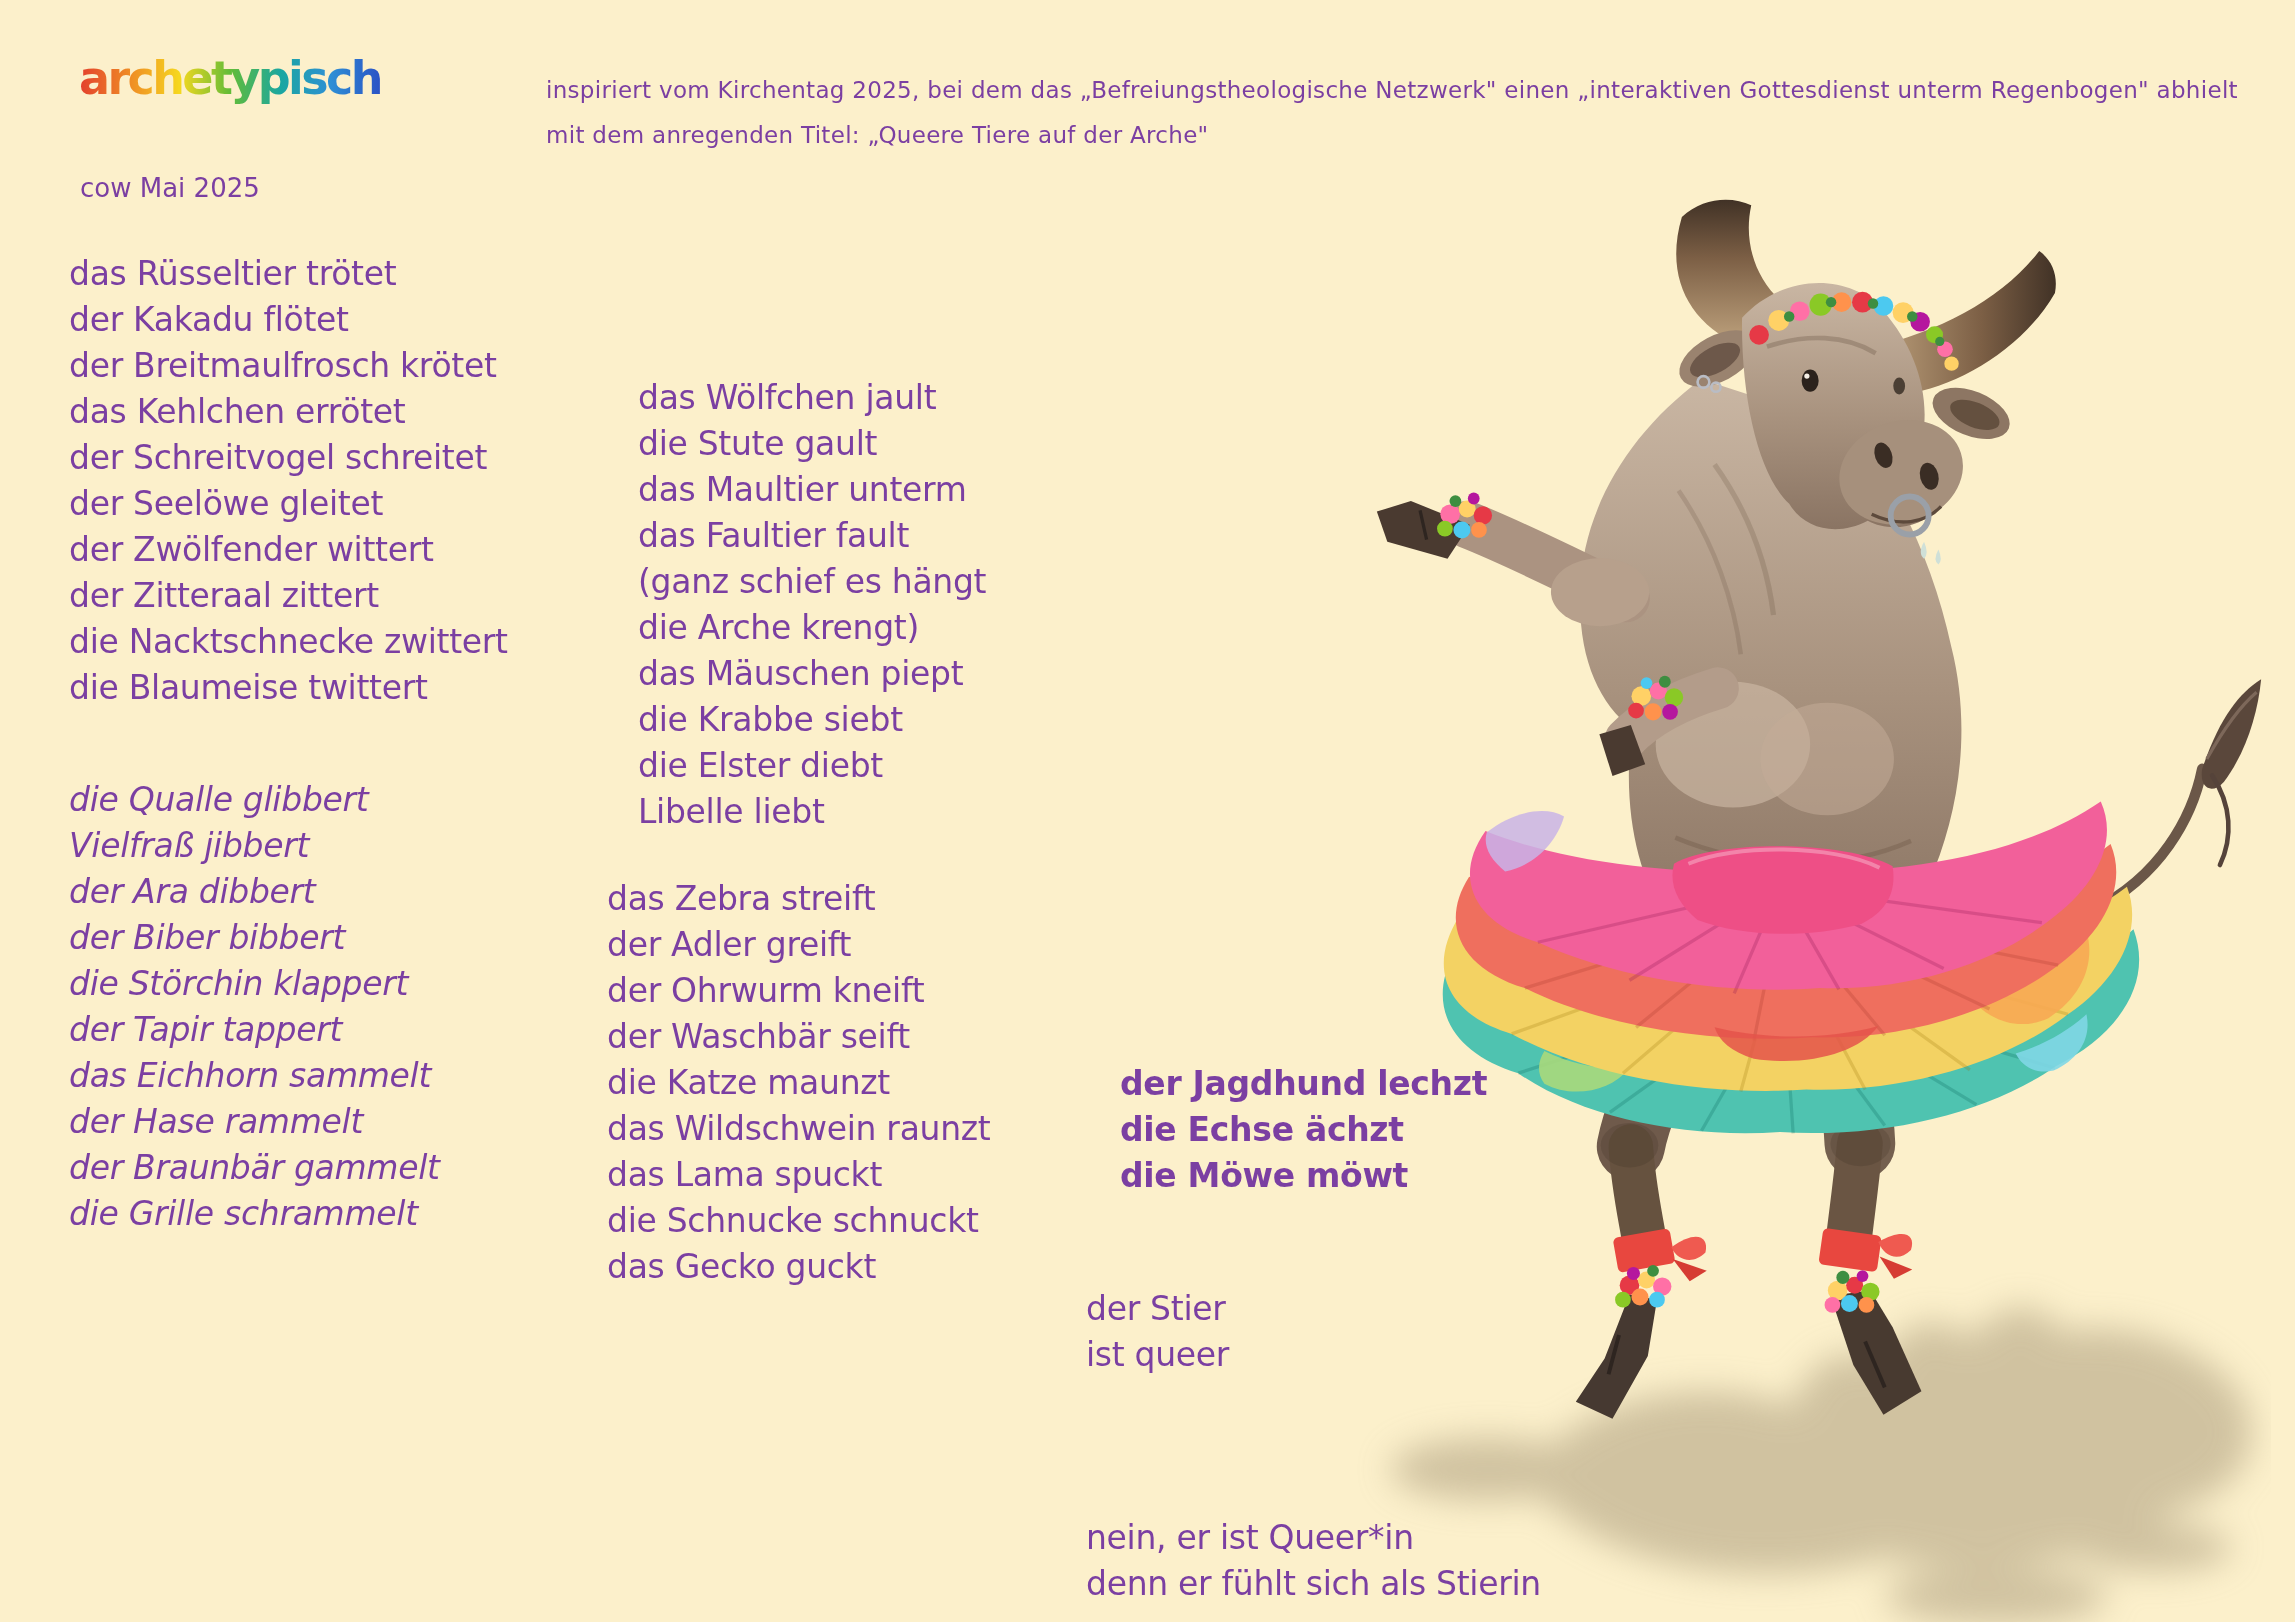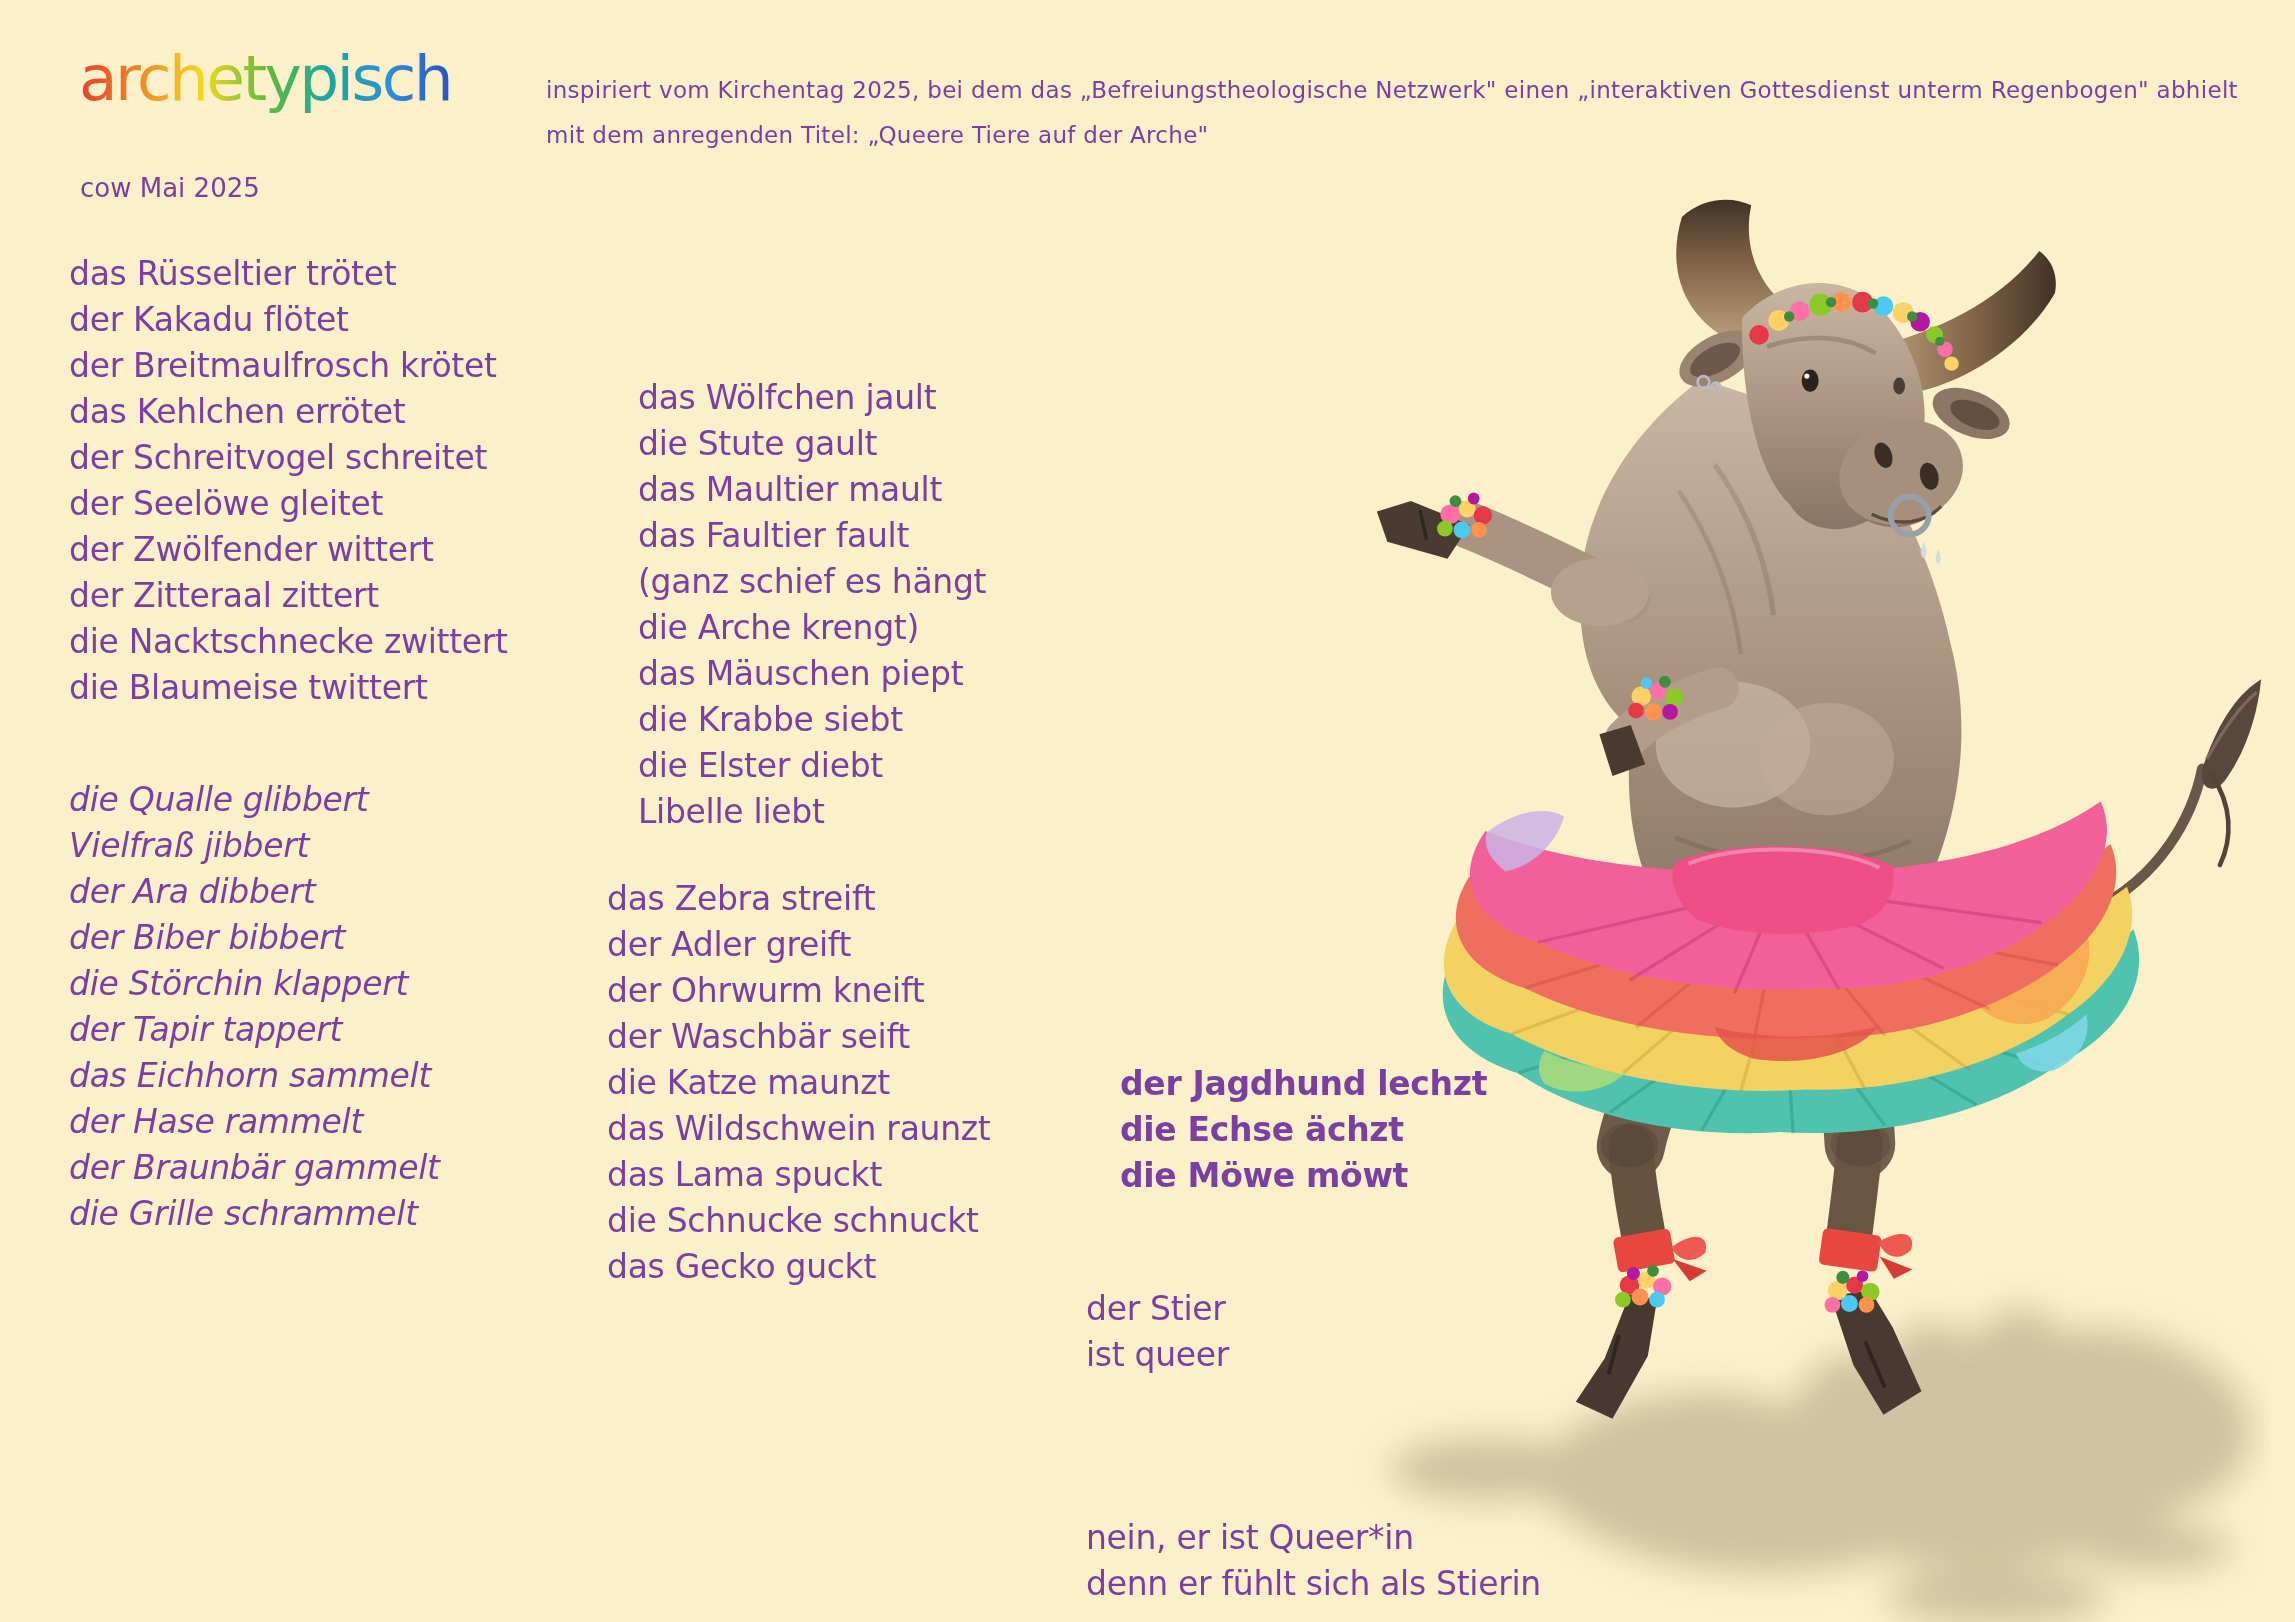--- a/index.html
+++ b/index.html
@@ -5,21 +5,21 @@
   html,body{margin:0;padding:0;}
   .canvas{
     position:relative;
     width:2295px;height:1622px;
     background:var(--bg,#fcf0cb);
     overflow:hidden;
     font-family:"DejaVu Sans",sans-serif;
   }
   .title{
     position:absolute;left:79px;top:42px;
-    font-size:63px;font-weight:normal;letter-spacing:-2.6px;line-height:73px;
+    font-size:46px;font-weight:bold;letter-spacing:-2.6px;line-height:73px;
     background:linear-gradient(90deg,#e3402d,#ef8b25,#f6d81f,#62bc37,#1ba7a0,#2e8fd5,#2b52c5);
     -webkit-background-clip:text;background-clip:text;color:transparent;
     white-space:nowrap;
   }
   .byline{
     position:absolute;left:80px;top:153px;
     font-size:26px;line-height:31px;color:var(--purple,#7b3fa2);white-space:nowrap;margin-top:20px;
   }
   .subtitle{
     position:absolute;left:522px;
@@ -69,21 +69,21 @@
         <div>die Störchin klappert</div>
         <div>der Tapir tappert</div>
         <div>das Eichhorn sammelt</div>
         <div>der Hase rammelt</div>
         <div>der Braunbär gammelt</div>
         <div>die Grille schrammelt</div>
       </div>
       <div class="poem-block" style="left: 638px; top: 375px;">
         <div>das Wölfchen jault</div>
         <div>die Stute gault</div>
-        <div>das Maultier mault</div>
+        <div>das Maultier unterm</div>
         <div>das Faultier fault</div>
         <div>(ganz schief es hängt</div>
         <div>die Arche krengt)</div>
         <div>das Mäuschen piept</div>
         <div>die Krabbe siebt</div>
         <div>die Elster diebt</div>
         <div>Libelle liebt</div>
       </div>
       <div class="poem-block" style="left: 607px; top: 876px;">
         <div>das Zebra streift</div>

